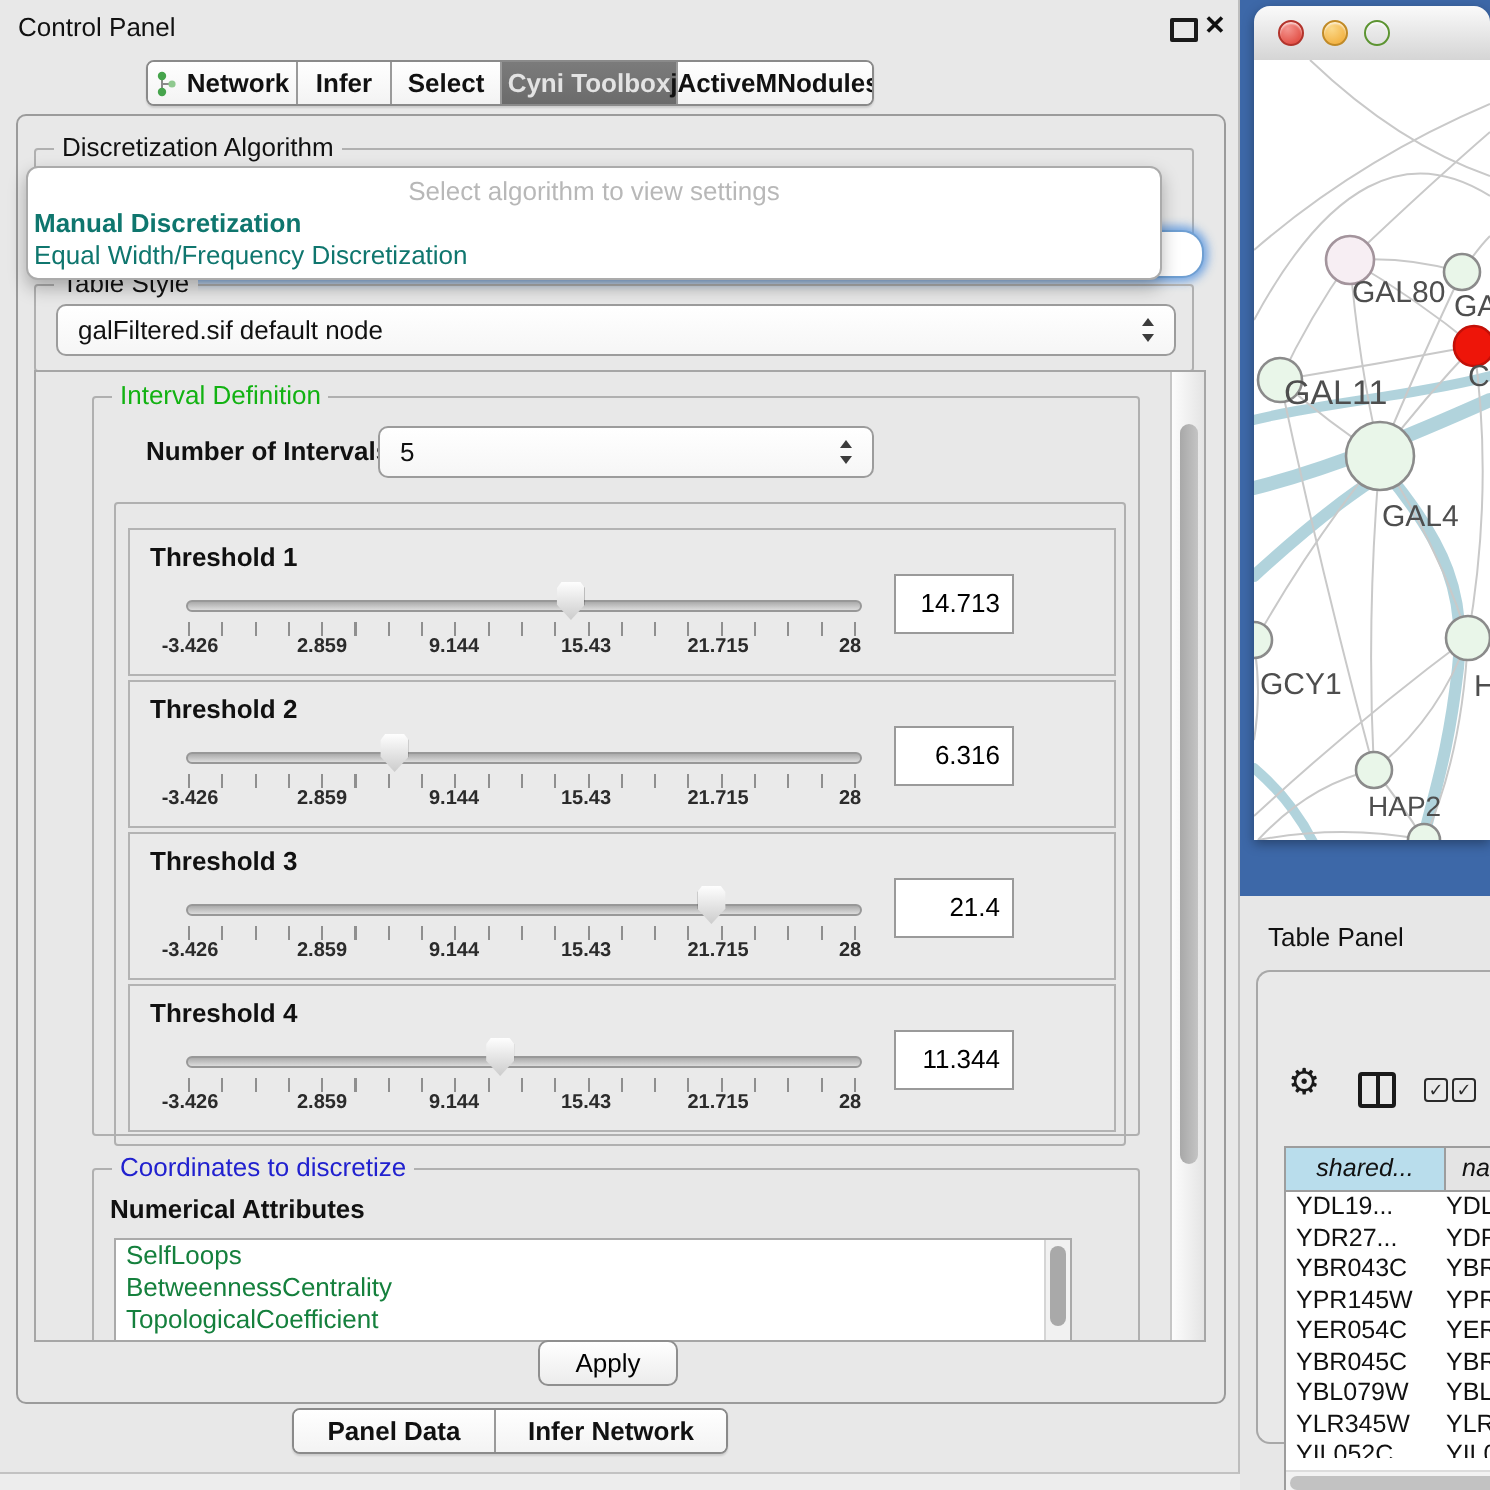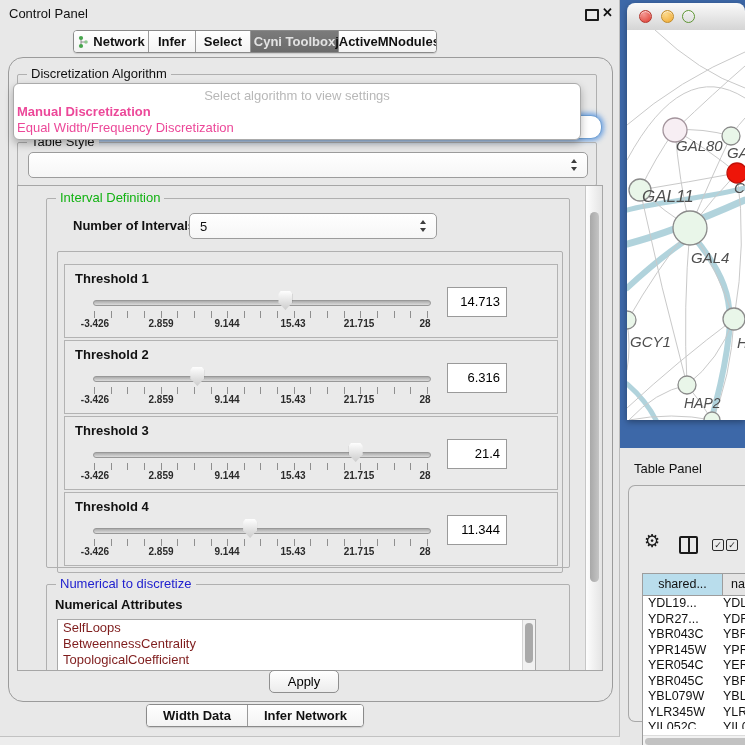--- a/index.html
+++ b/index.html
@@ -20,21 +20,21 @@
           overflow:hidden;background:#fff;box-shadow:0 1px 1px rgba(0,0,0,.12);}
   .seg{display:flex;align-items:center;justify-content:center;gap:4px;font-size:13px;font-weight:bold;
        color:#111;background:linear-gradient(#ffffff,#f3f3f3);border-right:1px solid #9a9a9a;cursor:pointer;white-space:nowrap;}
   .seg:last-child{border-right:none;}
   .seg.sel{background:linear-gradient(var(--tab_selected),#6b6b6b);color:#e3e3e3;}
   .topbar{left:73px;top:30px;}
   .botbar{left:146px;top:704px;}
 
   
   .main-panel{position:absolute;left:8px;top:57px;width:603px;height:643px;background:#e8e8e8;
-              border:1px solid #9b9b9b;border-radius:15px;}
+              border:1px solid #9b9b9b;border-radius:5px;}
 
   .group{position:absolute;border:1px solid #b0b0b0;border-radius:2px;}
   .gtitle{position:absolute;top:-9px;left:9px;background:#e8e8e8;padding:0 4px;font-size:13px;color:#111;white-space:nowrap;}
   .gtitle.green{color:var(--title_green);}
   .gtitle.blue{color:var(--title_blue);}
 
   
   .combo{position:absolute;background:linear-gradient(#ffffff,#f6f6f6);border:1px solid #9c9c9c;border-radius:5px;
          font-size:13px;color:#111;cursor:pointer;}
   .combo .cval{position:absolute;left:10px;top:50%;transform:translateY(-50%);}
@@ -44,21 +44,21 @@
   .spinner:after{bottom:0;border-top:4.5px solid #3c3c3c;}
 
   
   .focus-combo{position:absolute;left:22px;top:40px;width:560px;height:22px;background:#fff;border:1px solid #6f9fd2;
                border-radius:11px;box-shadow:0 0 5px 2px rgba(90,150,225,.85);}
 
   
   .algo-popup{position:absolute;left:4px;top:25px;width:566px;height:55px;background:#fff;border:1px solid #ababab;
               border-radius:6px;box-shadow:0 4px 9px rgba(0,0,0,.28);z-index:30;}
   .popup-hint{position:absolute;left:0;right:0;top:4px;text-align:center;font-size:13px;color:#b8b8b8;}
-  .popup-opt{position:absolute;left:3px;font-size:13px;color:#ec4899;cursor:pointer;white-space:nowrap;}
+  .popup-opt{position:absolute;left:3px;font-size:13px;color:#0f766e;cursor:pointer;white-space:nowrap;}
   .popup-opt.b{font-weight:bold;top:20px;}
   .popup-opt.n{top:36px;}
 
   
   .viewport{position:absolute;left:8px;top:127px;width:584px;height:484px;border:1px solid #a6a6a6;overflow:hidden;background:#e8e8e8;}
   .v-sb-track{position:absolute;right:0;top:0;bottom:0;width:16px;background:linear-gradient(90deg,#fdfdfd,#e4e4e4);border-left:1px solid #c6c6c6;}
   .v-sb-thumb{position:absolute;right:3px;top:26px;width:9px;height:370px;border-radius:5px;
               background:linear-gradient(90deg,#a8a8a8,#c4c4c4);cursor:pointer;}
 
   
@@ -73,52 +73,52 @@
   .th-ticks{position:absolute;left:29px;top:46px;width:334px;height:7px;
             background:repeating-linear-gradient(90deg,#8f8f8f 0 1px,transparent 1px 16.65px);}
   .tick-row{position:absolute;left:0;top:53px;width:100%;height:13px;}
   .tick-label{position:absolute;width:40px;text-align:center;font-size:10px;font-weight:bold;color:#2b2b2b;}
   .th-value{position:absolute;left:382px;top:22px;width:52px;height:28px;background:#fff;border:1px solid #9a9a9a;
             font-size:13px;color:#000;text-align:right;line-height:28px;padding-right:6px;box-sizing:content-box;}
 
   
   .attr-header{position:absolute;left:8px;top:12px;font-size:13px;font-weight:bold;color:#111;}
   .attr-list{position:absolute;left:10px;top:34px;width:477px;height:64px;background:#fff;border:1px solid #aaa;overflow:hidden;}
-  .attr-item{font-size:13px;color:#7f1d1d;padding:1px 0 1px 5px;line-height:14px;cursor:default;}
+  .attr-item{font-size:13px;color:#15803d;padding:1px 0 1px 5px;line-height:14px;cursor:default;}
   .a-sb-track{position:absolute;right:0;top:0;bottom:0;width:12px;background:#f1f1f1;border-left:1px solid #d5d5d5;}
   .a-sb-thumb{position:absolute;right:2px;top:3px;width:8px;height:40px;background:#a9a9a9;border-radius:4px;cursor:pointer;}
 
   .apply-btn{position:absolute;left:260px;top:612px;width:68px;height:21px;border:1px solid #8f8f8f;border-radius:5px;
              background:linear-gradient(#ffffff,#ececec);font-size:13px;color:#000;text-align:center;line-height:21px;cursor:pointer;}
 
   
   .net-frame{position:absolute;left:620px;top:0;width:125px;height:448px;background:var(--frame_blue);}
   .net-window{position:absolute;left:7px;top:3px;width:118px;height:417px;border-radius:8px 8px 0 0;overflow:hidden;
-              box-shadow:0 2px 6px rgba(0,0,0,.35);font-style:italic;}
+              box-shadow:0 2px 6px rgba(0,0,0,.35);}
   .net-titlebar{position:absolute;left:0;top:0;width:100%;height:27px;background:linear-gradient(#fafafa,#d5d5d5);
                 border-bottom:1px solid #9f9f9f;}
   .tl{position:absolute;top:7px;width:13px;height:13px;border-radius:50%;cursor:pointer;box-shadow:inset 0 1px 1px rgba(255,255,255,.7);}
   .tl.red{left:12px;background:radial-gradient(circle at 35% 30%,#f49690,#dd3b30);border:1px solid #b2342c;box-sizing:border-box;}
   .tl.yellow{left:34px;background:radial-gradient(circle at 35% 30%,#fbd98a,#f0a72e);border:1px solid #c08a27;box-sizing:border-box;}
   .tl.green{left:55px;background:radial-gradient(circle at 35% 30%,#b6e394,#67b533;);border:1px solid #5c9431;box-sizing:border-box;}
   .net-canvas{position:absolute;left:0;top:27px;width:118px;height:390px;background:#fff;}
   .net-canvas svg{display:block;}
   .net-label{fill:#4e4e4e;font-family:"Liberation Sans",sans-serif;}
 
   .table-strip{position:absolute;left:620px;top:448px;width:125px;height:307px;background:#e7e7e7;}
   .tp-title{position:absolute;left:14px;top:13px;font-size:13px;color:#111;}
   .tp-inner{position:absolute;left:8px;top:37px;width:117px;height:235px;background:#e9e9e9;border:1px solid #a8a8a8;border-radius:7px 0 0 7px;border-right:none;}
   .gear-ico{position:absolute;left:15px;top:46px;font-size:18px;color:#1a1a1a;cursor:pointer;line-height:18px;}
   .col-ico{position:absolute;left:50px;top:50px;width:15px;height:14px;border:2px solid #1a1a1a;border-radius:2px;cursor:pointer;}
   .col-ico:before{content:"";position:absolute;left:50%;top:0;bottom:0;width:2px;background:#1a1a1a;transform:translateX(-50%);}
   .chk-ico{position:absolute;top:53px;width:10px;height:10px;border:1.5px solid #2a2a2a;border-radius:2px;font-size:9px;line-height:10px;
            text-align:center;color:#2a2a2a;cursor:pointer;}
   .tp-table{position:absolute;left:13px;top:87px;width:112px;height:172px;background:#fff;border:1px solid #9d9d9d;border-right:none;overflow:hidden;}
   .t-head{display:flex;height:21px;border-bottom:1px solid #9d9d9d;}
-  .t-hcell{font-size:12.5px;color:#111;text-align:center;line-height:21px;overflow:hidden;white-space:nowrap;cursor:pointer;}
+  .t-hcell{font-size:12.5px;color:#111;text-align:center;line-height:21px;overflow:hidden;white-space:nowrap;cursor:pointer;font-style:italic;}
   .t-hcell.c1{width:79px;background:var(--header_blue);border-right:1px solid #9d9d9d;}
   .t-hcell.c2{flex:1;background:#e4e4e4;text-align:left;padding-left:8px;}
   .t-rows{height:133px;overflow:hidden;}
   .t-row{display:flex;height:15.5px;cursor:pointer;}
   .t-cell{font-size:12.5px;color:#111;line-height:15.5px;white-space:nowrap;overflow:hidden;}
   .t-cell.c1{width:80px;padding-left:5px;box-sizing:border-box;}
   .t-cell.c2{flex:1;}
   .h-sb{position:absolute;left:0;right:0;bottom:0;height:10px;background:#f2f2f2;border-top:1px solid #dcdcdc;}
   .h-sb-thumb{position:absolute;left:2px;top:1.5px;height:7px;width:104px;background:#c2c2c2;border-radius:4px;cursor:pointer;}
 
@@ -170,20 +170,21 @@
 
       <div class="algo-popup">
         <div class="popup-hint">Select algorithm to view settings</div>
         <div class="popup-opt b">Manual Discretization</div>
         <div class="popup-opt n">Equal Width/Frequency Discretization</div>
       </div>
 
       <div class="group" style="left:8px;top:84px;width:578px;height:42px;">
         <span class="gtitle">Table Style</span>
         <div class="combo" style="left:10px;top:9px;width:558px;height:24px;">
+          <span class="cval">galFiltered.sif default node</span>
           <span class="spinner"></span>
         </div>
       </div>
 
       <div class="viewport">
 
         <div class="group" style="left:28px;top:12px;width:522px;height:368px;">
           <span class="gtitle green">Interval Definition</span>
 
           <span style="position:absolute;left:26px;top:19px;font-size:13px;font-weight:bold;color:#111;">Number of Intervals</span>
@@ -254,21 +255,21 @@
                   <span class="tick-label" style="left: 208px;">15.43</span>
                   <span class="tick-label" style="left: 274px;">21.715</span>
                   <span class="tick-label" style="left: 340px;">28</span>
                 </div>
               <div class="th-value">11.344</div>
             </div>
           </div>
         </div>
 
         <div class="group" style="left:28px;top:398px;width:522px;height:110px;">
-          <span class="gtitle blue">Numerical to discretize</span>
+          <span class="gtitle blue">Coordinates to discretize</span>
           <span class="attr-header">Numerical Attributes</span>
           <div class="attr-list">
             <div>
                 <div class="attr-item">SelfLoops</div>
                 <div class="attr-item">BetweennessCentrality</div>
                 <div class="attr-item">TopologicalCoefficient</div>
               </div>
             <div class="a-sb-track">
               <div class="a-sb-thumb"></div>
             </div>
@@ -278,21 +279,21 @@
         <div class="v-sb-track">
           <div class="v-sb-thumb"></div>
         </div>
       </div>
 
       <div class="apply-btn">Apply</div>
     </div>
 
     <div class="segbar botbar">
       <div class="seg" style="width:100px">
-          <span>Width Data</span>
+          <span>Panel Data</span>
         </div>
       <div class="seg" style="width:115px">
           <span>Infer Network</span>
         </div>
     </div>
   </div>
 
   <div class="net-frame">
     <div class="net-window">
       <div class="net-titlebar">

